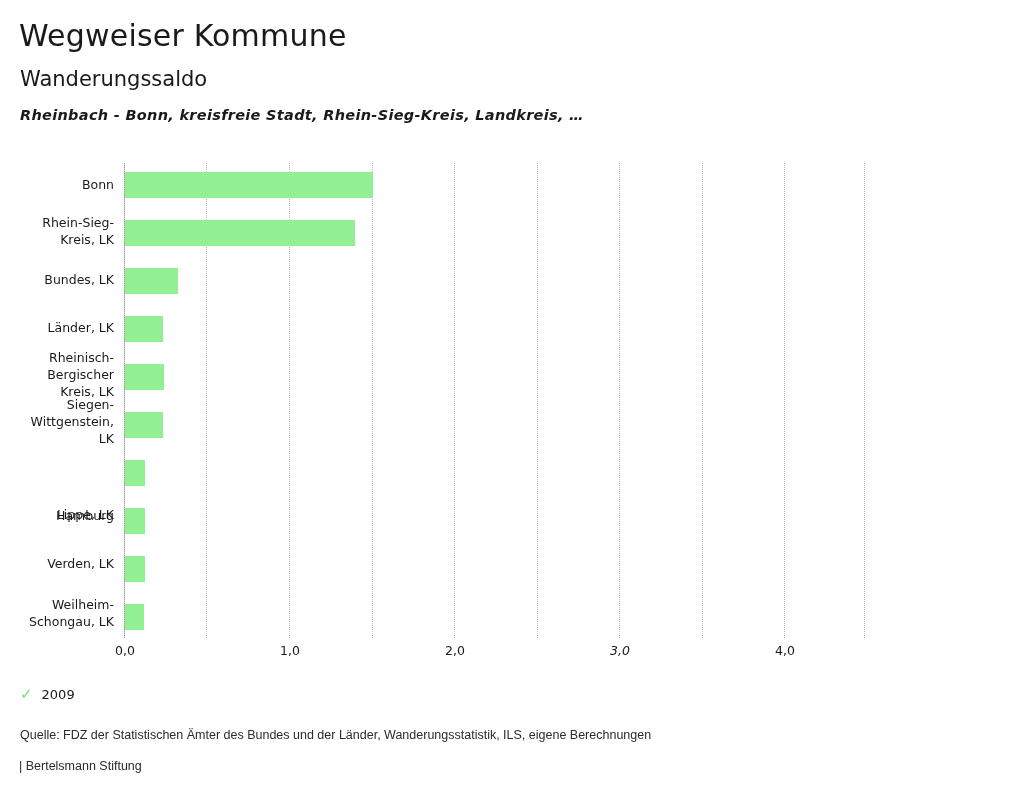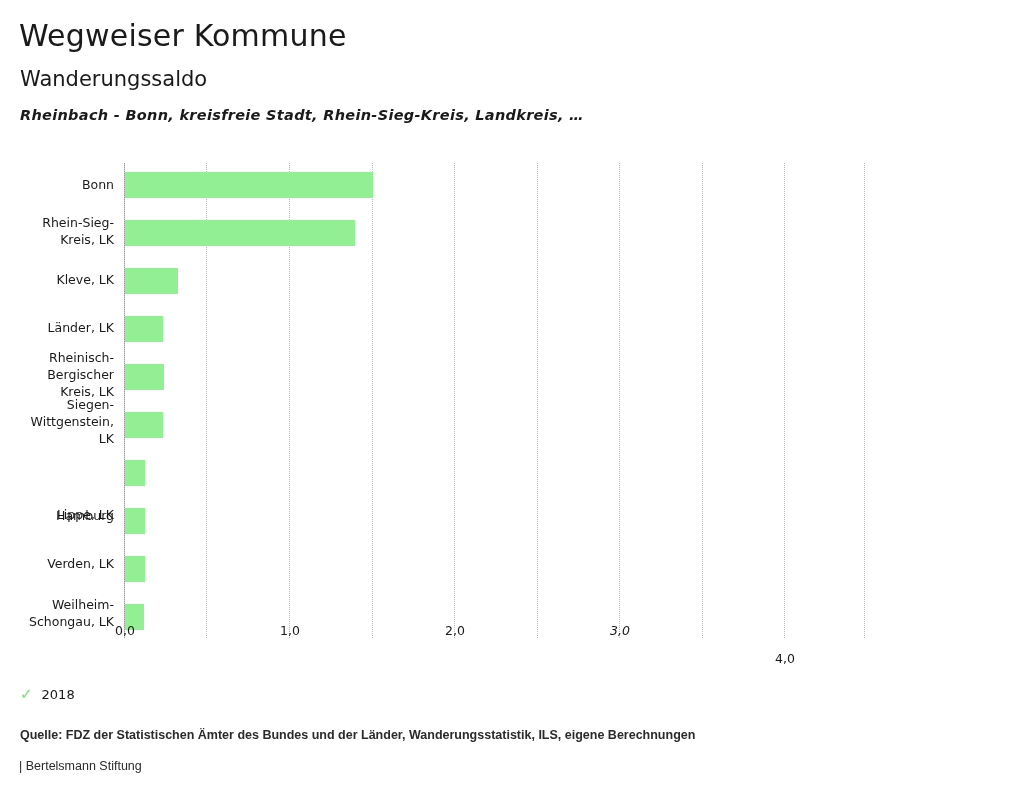--- a/index.html
+++ b/index.html
@@ -100,21 +100,21 @@
   .cat-labels {
     position: absolute;
     left: 0;
     top: 8px;
     width: 114px;
     height: 475px;
   }
   .xticks {
     position: absolute;
     left: 124px;
-    top: 468px;
+    top: 488px;
     width: 740px;
     height: 20px;
   }
   .xtick {
     position: absolute;
     font-size: 12.5px;
     color: #1a1a1a;
     transform: translateX(-50%);
     white-space: nowrap;
   }
@@ -148,21 +148,20 @@
   }
 
   
   .source {
     position: absolute;
     left: 20px;
     top: 728px;
     font-size: 12.5px;
     color: #2b2b2b;
     font-family: "Liberation Sans", sans-serif;
-    font-weight: bold;
   }
   .source2 {
     position: absolute;
     left: 19px;
     top: 759px;
     font-size: 12.5px;
     color: #2b2b2b;
     font-family: "Liberation Sans", sans-serif;
   }
 </style>
@@ -179,21 +178,21 @@
 
     <div class="cat-labels">
       <div class="cat-label" style="top:13px;">
         <div>Bonn</div>
       </div>
       <div class="cat-label" style="top:51px;">
         <div>Rhein-Sieg-</div>
         <div>Kreis, LK</div>
       </div>
       <div class="cat-label" style="top:108px;">
-        <div>Kleve, LK</div>
+        <div>Bundes, LK</div>
       </div>
       <div class="cat-label" style="top:156px;">
         <div>Länder, LK</div>
       </div>
       <div class="cat-label" style="top:186px;">
         <div>Rheinisch-</div>
         <div>Bergischer</div>
         <div>Kreis, LK</div>
       </div>
       <div class="cat-label" style="top:233px;">
@@ -239,26 +238,26 @@
       <div class="bar" style="top:345px; left:1px; width:20px;"></div>
       <div class="bar" style="top:393px; left:1px; width:20px;"></div>
       <div class="bar" style="top:441px; left:1px; width:19px;"></div>
     </div>
 
     <div class="xticks">
       <div class="xtick" style="left:1px;">0,0</div>
       <div class="xtick" style="left:166px;">1,0</div>
       <div class="xtick" style="left:331px;">2,0</div>
       <div class="xtick" style="left:496px;font-style:italic;">3,0</div>
-      <div class="xtick" style="left:661px;margin-top:28px;">4,0</div>
+      <div class="xtick" style="left:661px;">4,0</div>
     </div>
   </div>
 
 
   <div class="legend">
     <span class="legend-check">✓</span>
-    <span class="legend-label">2018</span>
+    <span class="legend-label">2009</span>
   </div>
 
   <div class="source">Quelle: FDZ der Statistischen Ämter des Bundes und der Länder, Wanderungsstatistik, ILS, eigene Berechnungen</div>
   <div class="source2">| Bertelsmann Stiftung</div>
 
 </div>
 
 </body></html>

